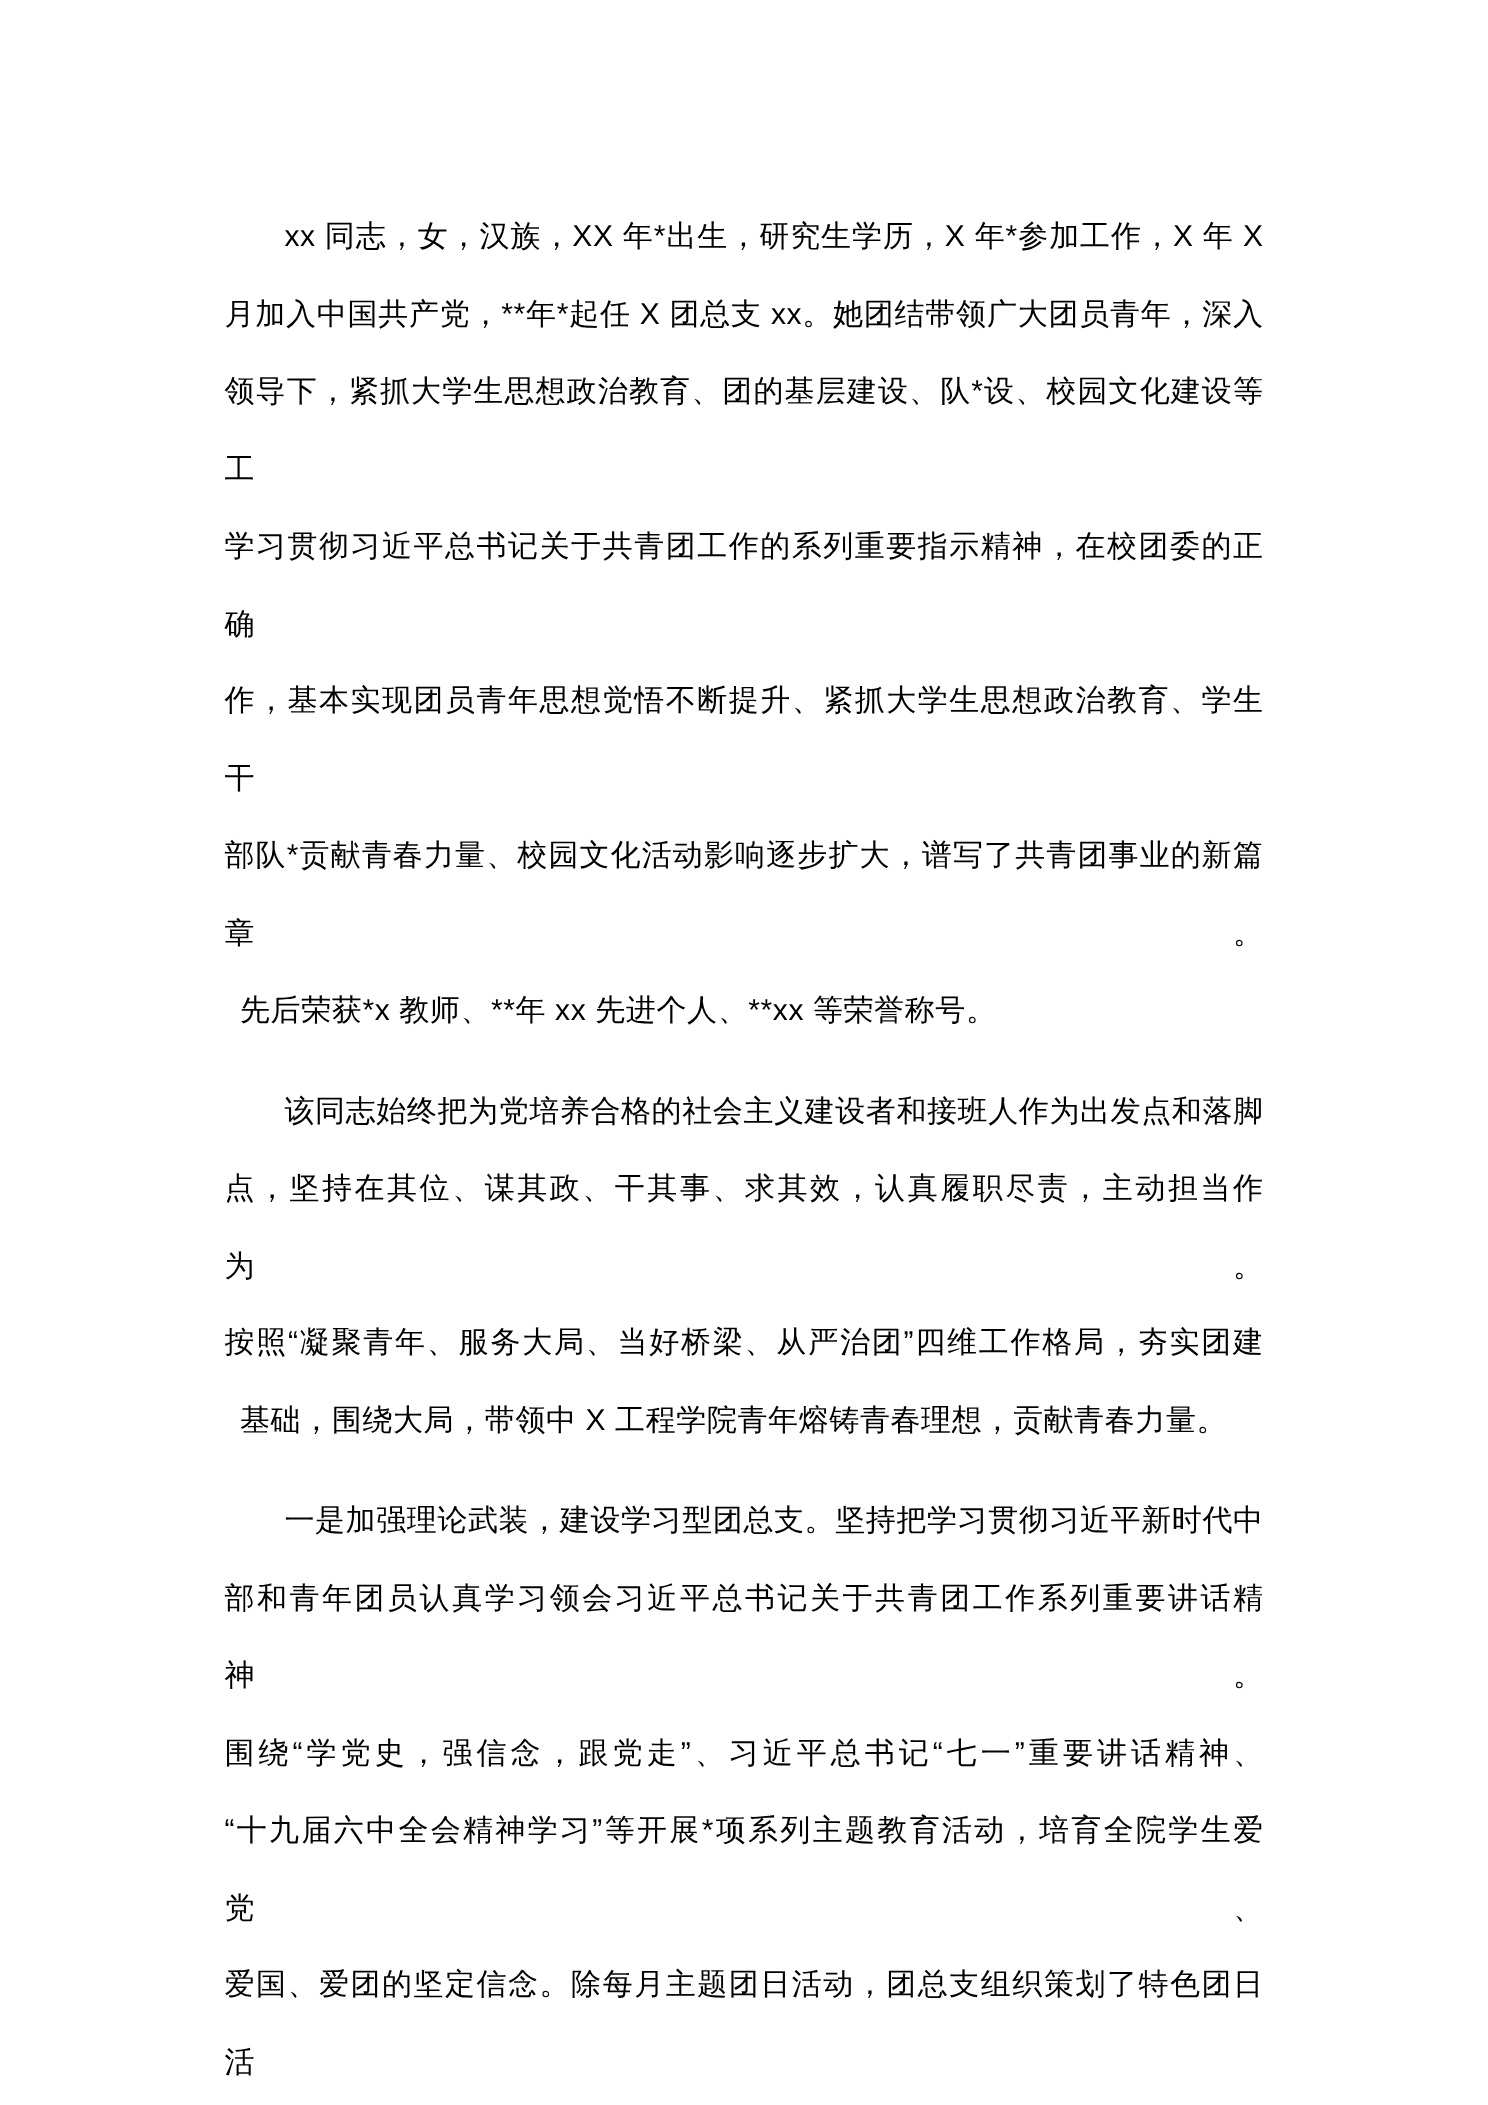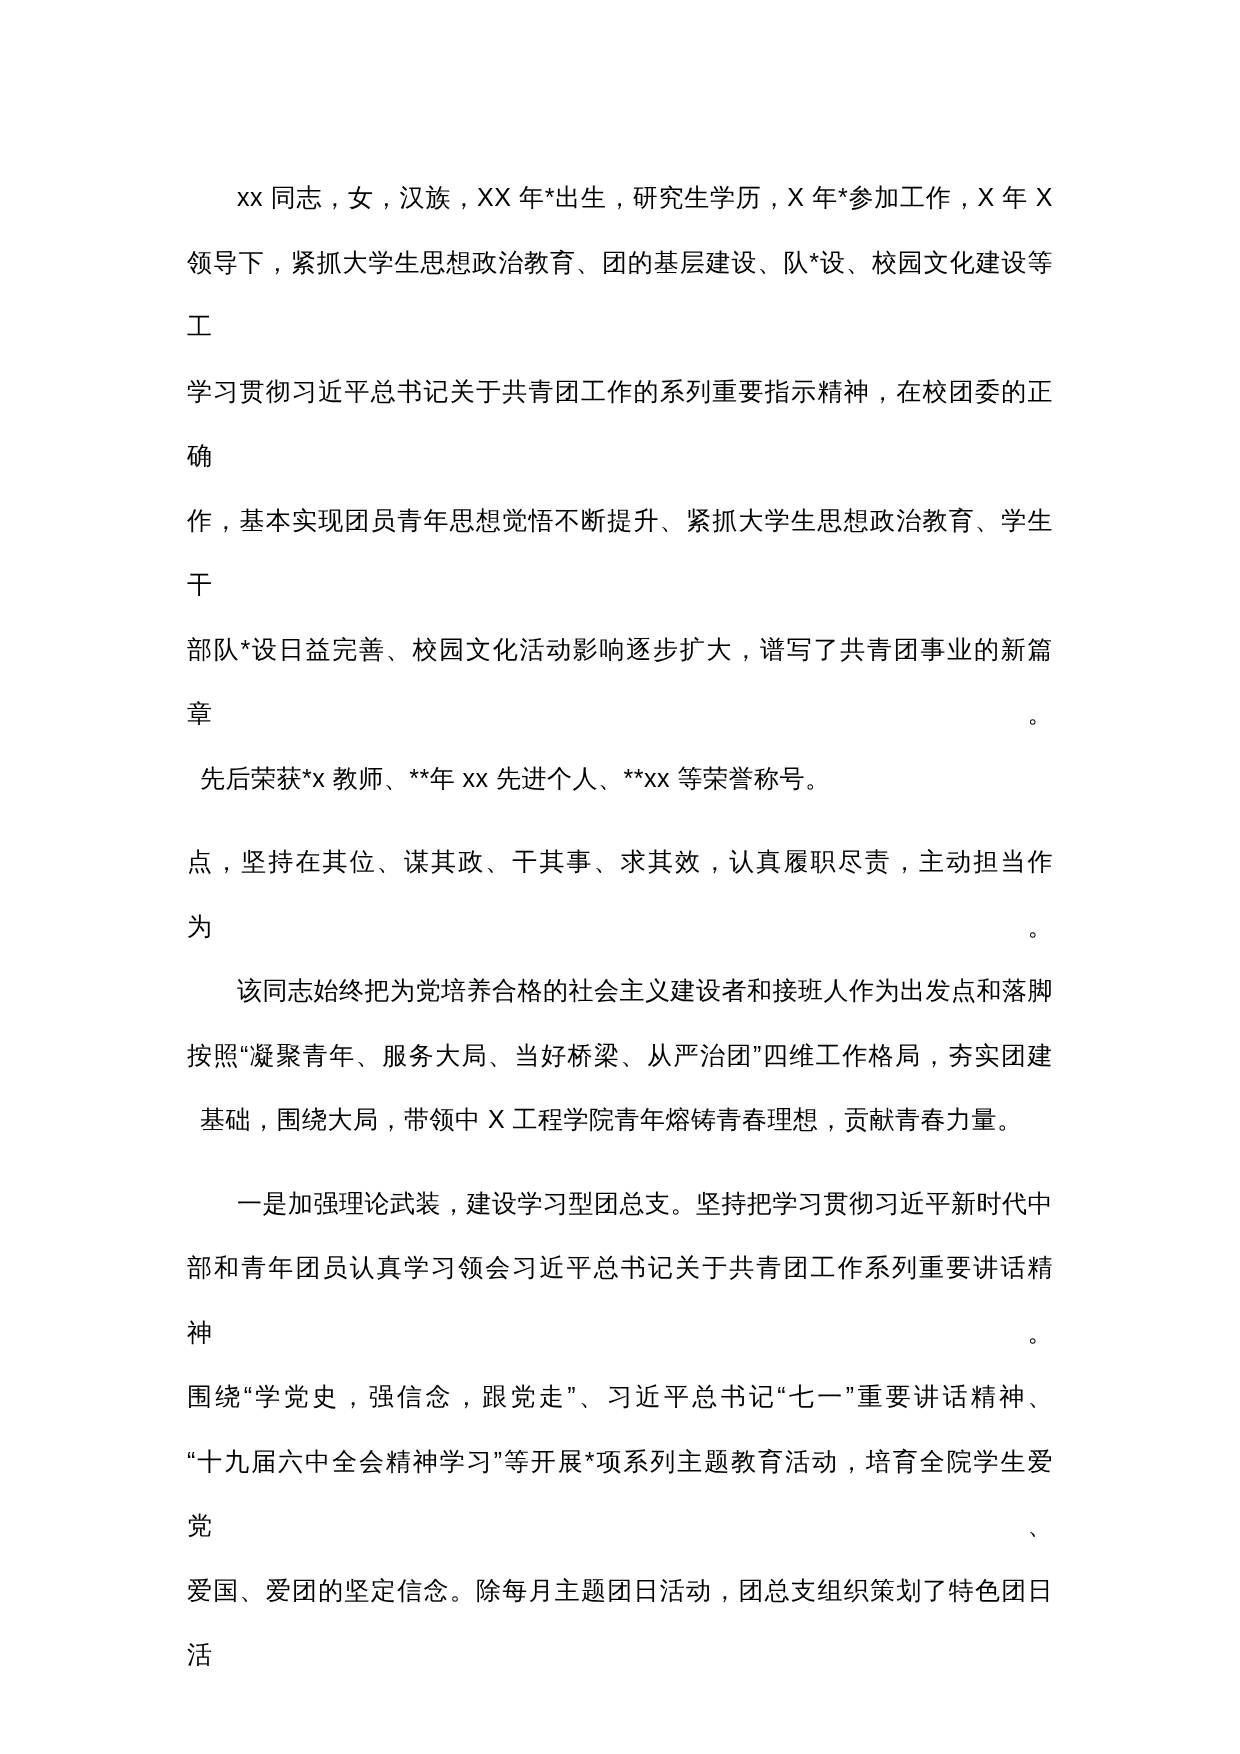--- a/index.html
+++ b/index.html
@@ -40,30 +40,31 @@
   }
 </style>
 </head>
 <body>
 
 <div class="page">
   <div class="content">
 
     <p class="para">
       <span class="line first">xx 同志，女，汉族，XX 年*出生，研究生学历，X 年*参加工作，X 年 X</span>
+      <span class="line">月加入中国共产党，**年*起任 X 团总支 xx。她团结带领广大团员青年，深入</span>
       <span class="line">领导下，紧抓大学生思想政治教育、团的基层建设、队*设、校园文化建设等工</span>
       <span class="line">学习贯彻习近平总书记关于共青团工作的系列重要指示精神，在校团委的正确</span>
       <span class="line">作，基本实现团员青年思想觉悟不断提升、紧抓大学生思想政治教育、学生干</span>
-      <span class="line">部队*设日益完善、校园文化活动影响逐步扩大，谱写了共青团事业的新篇章。</span>
+      <span class="line">部队*贡献青春力量、校园文化活动影响逐步扩大，谱写了共青团事业的新篇章。</span>
       <span class="line end">先后荣获*x 教师、**年 xx 先进个人、**xx 等荣誉称号。</span>
     </p>
 
     <p class="para">
+      <span class="line first">该同志始终把为党培养合格的社会主义建设者和接班人作为出发点和落脚</span>
       <span class="line">点，坚持在其位、谋其政、干其事、求其效，认真履职尽责，主动担当作为。</span>
-      <span class="line first">该同志始终把为党培养合格的社会主义建设者和接班人作为出发点和落脚</span>
       <span class="line">按照“凝聚青年、服务大局、当好桥梁、从严治团”四维工作格局，夯实团建</span>
       <span class="line end">基础，围绕大局，带领中 X 工程学院青年熔铸青春理想，贡献青春力量。</span>
     </p>
 
     <p class="para">
       <span class="line first">一是加强理论武装，建设学习型团总支。坚持把学习贯彻习近平新时代中</span>
       <span class="line">部和青年团员认真学习领会习近平总书记关于共青团工作系列重要讲话精神。</span>
       <span class="line">围绕“学党史，强信念，跟党走”、习近平总书记“七一”重要讲话精神、</span>
       <span class="line">“十九届六中全会精神学习”等开展*项系列主题教育活动，培育全院学生爱党、</span>
       <span class="line">爱国、爱团的坚定信念。除每月主题团日活动，团总支组织策划了特色团日活</span>

